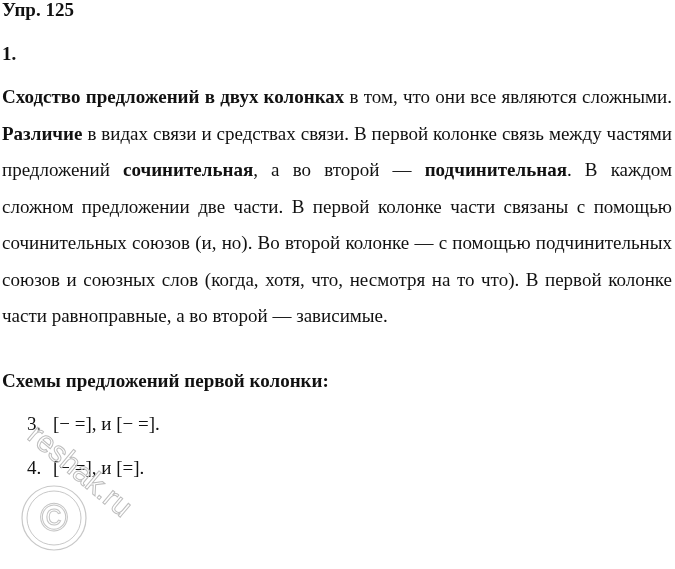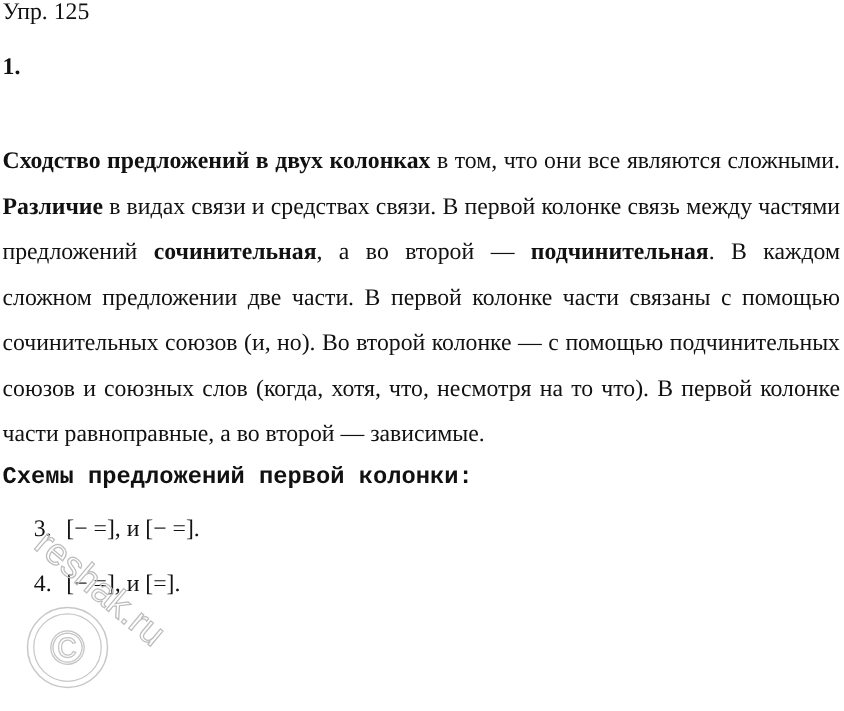--- a/index.html
+++ b/index.html
@@ -20,21 +20,21 @@
       top: 0;
       left: 0;
       width: 675px;
       height: 26px;
     }
     .ex-title {
       position: absolute;
       left: 2px;
       top: -1px;
       font-size: 19px;
-      font-weight: normal;
+      font-weight: bold;
     }
     .copyright {
       position: absolute;
       right: 4px;
       top: -1px;
       font-size: 21px;
     }
     .section-num {
       position: absolute;
       left: 2px;
@@ -44,30 +44,28 @@
     }
     .paragraph {
       position: absolute;
       left: 2px;
       top: 79px;
       width: 670px;
       font-size: 19px;
       line-height: 36.5px;
       text-align: justify;
       text-align-last: left;
-      margin-top: 32px;
     }
     .paragraph b { font-weight: bold; }
     .schemes-title {
       position: absolute;
       left: 2px;
       top: 370px;
       font-size: 19px;
       font-weight: bold;
-      font-family: Liberation Mono, monospace;
     }
     .scheme-list {
       position: absolute;
       left: 27px;
       top: 413px;
       margin: 0;
       padding: 0;
       list-style: none;
     }
     .scheme-item {

